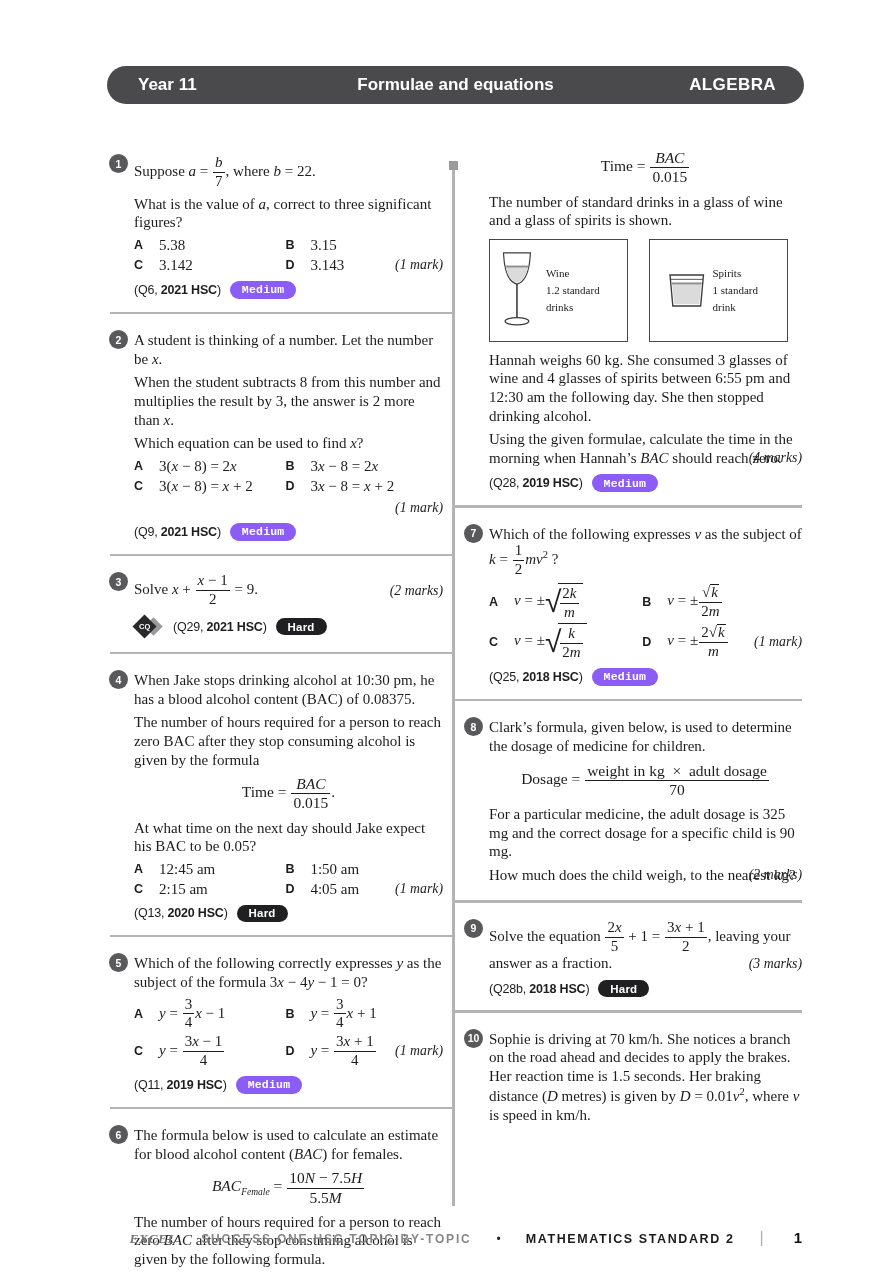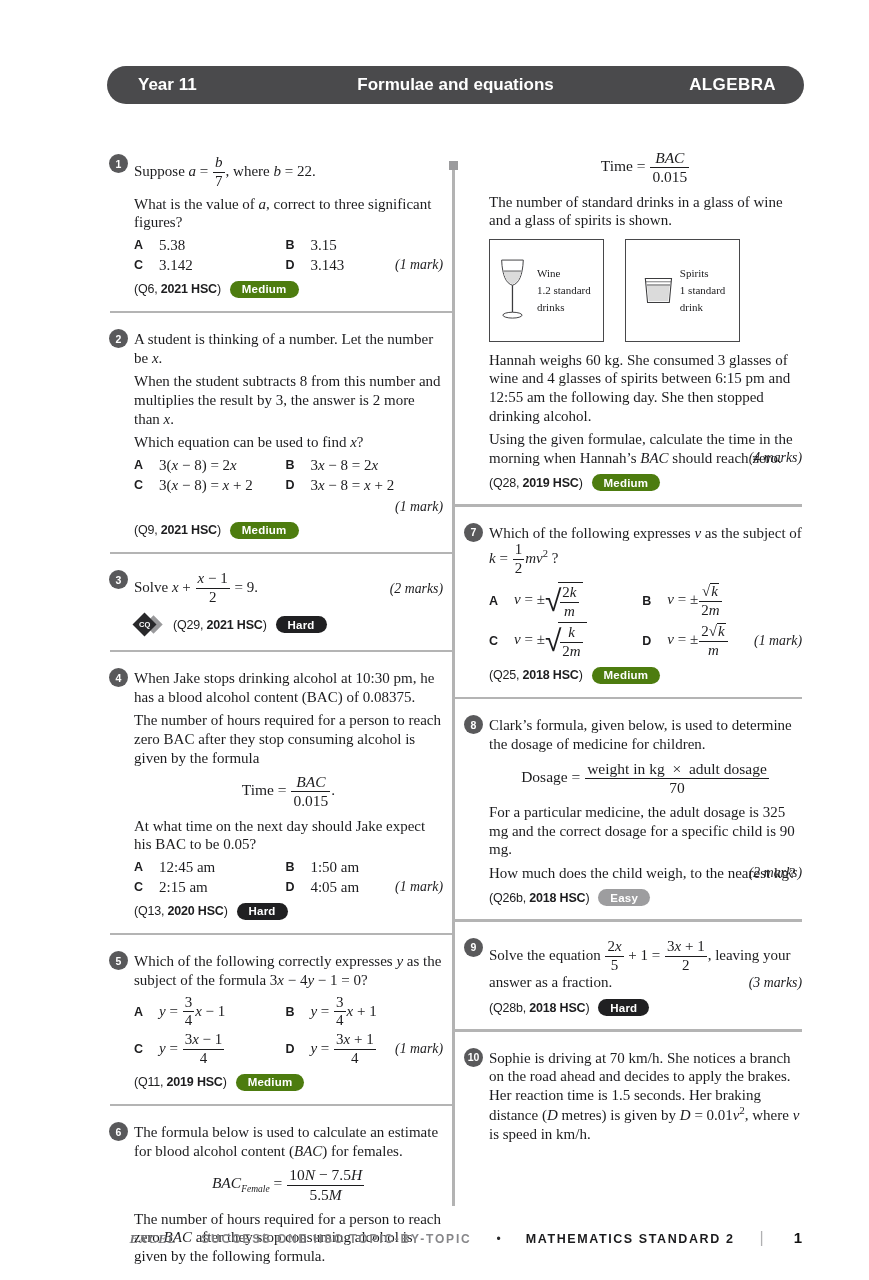--- a/index.html
+++ b/index.html
@@ -41,21 +41,21 @@
   .ocell.c2{width:auto;}
   .olet{font:bold 12.5px "Liberation Sans",sans-serif;width:25px;flex:none;}
   .oval{font-size:15px;}
   .orow .marks{margin-left:auto;}
   
   .citerow{display:flex;justify-content:flex-start;align-items:center;gap:9px;margin:7px 0 2px;
            font-family:"Liberation Sans",sans-serif;}
   .cite{font-size:12.5px;letter-spacing:-.2px;color:#1d1d1f;}
   .badge{color:#fff;font-weight:bold;font-size:11.5px;padding:2.5px 12px;border-radius:10px;
          font-family:"Liberation Sans",sans-serif;letter-spacing:.2px;}
-  .badge.medium{background:#4d7c0f;}
+  .badge.medium{background:#8b5cf6;font-family:Liberation Mono, monospace;}
   .badge.hard{background:#202022;}
   .badge.easy{background:#9d9d9f;}
   
   .cq{position:relative;width:30px;height:24px;display:inline-block;flex:none;}
   .cq-back{position:absolute;left:13px;top:5px;width:13px;height:13px;background:#9a9a9c;transform:rotate(45deg);}
   .cq-front{position:absolute;left:2px;top:3px;width:17px;height:17px;background:#29292b;transform:rotate(45deg);
             display:flex;align-items:center;justify-content:center;}
   .cq-t{transform:rotate(-45deg);font:bold 7.5px "Liberation Sans",sans-serif;color:#fff;}
   
   .fr{display:inline-block;vertical-align:middle;text-align:center;line-height:1.05;padding:0 1px;}
@@ -63,21 +63,21 @@
   .fr .de{display:block;border-top:1.3px solid #1c1c1e;padding:1px 2px 0;}
   .sq{display:inline-flex;align-items:center;vertical-align:middle;}
   .rad{font-size:30px;line-height:.8;margin-right:-3px;font-family:"DejaVu Sans",sans-serif;font-weight:100;}
   .bar{border-top:1.4px solid #1c1c1e;padding:2px 3px 0 1px;display:inline-block;}
   .sq2{white-space:nowrap;}
   .sq2 .ov{border-top:1.3px solid #1c1c1e;display:inline-block;padding:0 1px;}
   sup{font-size:10.5px;}
   sub.sm{font-size:9.5px;font-style:italic;}
   
   .drinks{display:flex;gap:21px;margin:9px 0;}
-  .dbox{border:1.3px solid #48484a;width:115px;height:103px;display:flex;align-items:center;
+  .dbox{border:1.3px solid #48484a;width:139px;height:103px;display:flex;align-items:center;
         box-sizing:border-box;padding:3px 4px;background:#fff;}
   .dbox.spirits{padding-left:17px;}
   .dlabel{font-size:11px;line-height:1.55;margin-left:6px;}
   
   .footer{position:absolute;right:67px;bottom:33px;display:flex;align-items:baseline;gap:25px;
           font-family:"Liberation Sans",sans-serif;color:#87878a;justify-content:center;}
   .f-brand{font-family:"Liberation Serif",serif;font-style:italic;font-weight:bold;font-size:13.5px;letter-spacing:.5px;color:#77777a;}
   .f-series{font-weight:bold;font-size:12px;letter-spacing:1.8px;}
   .f-bullet{color:#2a2a2c;font-size:12px;}
   .f-subject{color:#1b1b1d;font-weight:bold;font-size:12.5px;letter-spacing:1.6px;}
@@ -307,21 +307,21 @@
               <path d="M5.6 11.8 H40.4" stroke="#8f8f91" stroke-width="2.4" fill="none"></path>
               <path d="M4.1 7 H41.9" stroke="#3c3c3e" stroke-width="1"></path>
             </svg>
             <div class="dlabel">
               <div>Spirits</div>
               <div>1 standard drink</div>
             </div>
           </div>
         </div>
         <div class="pwrap">
-          <div class="para">Hannah weighs 60 kg. She consumed 3 glasses of wine and 4 glasses of spirits between 6:15 pm and 12:55 am the following day. She then stopped drinking alcohol.</div>
+          <div class="para">Hannah weighs 60 kg. She consumed 3 glasses of wine and 4 glasses of spirits between 6:55 pm and 12:30 am the following day. She then stopped drinking alcohol.</div>
         </div>
         <div class="pwrap">
           <div class="para">Using the given formulae, calculate the time in the morning when Hannah’s <i>BAC</i> should reach zero.</div>
           <span class="marks">(4 marks)</span>
         </div>
         <div class="citerow">
           <span class="cite">(Q28, <b>2019 HSC</b>)</span>
           <span class="badge medium">Medium</span>
         </div>
       </div>
@@ -371,24 +371,20 @@
         <div class="pwrap">
           <div class="para">Clark’s formula, given below, is used to determine the dosage of medicine for children.</div>
         </div>
         <div class="formula">Dosage = <span class="fr"><span class="nu">weight in kg&nbsp; ×&nbsp; adult dosage</span><span class="de">70</span></span></div>
         <div class="pwrap">
           <div class="para">For a particular medicine, the adult dosage is 325 mg and the correct dosage for a specific child is 90 mg.</div>
         </div>
         <div class="pwrap">
           <div class="para">How much does the child weigh, to the nearest kg?</div>
           <span class="marks">(2 marks)</span>
-        </div>
-        <div class="citerow">
-          <span class="cite">(Q26b, <b>2018 HSC</b>)</span>
-          <span class="badge easy">Easy</span>
         </div>
       </div>
       <div class="sep"></div>
       <div class="qblock">
         <span class="qnum">9</span>
         <div class="pwrap">
           <div class="para">Solve the equation <span class="fr"><span class="nu">2<i>x</i></span><span class="de">5</span></span> + 1 = <span class="fr"><span class="nu">3<i>x</i> + 1</span><span class="de">2</span></span>, leaving your answer as a fraction.</div>
           <span class="marks">(3 marks)</span>
         </div>
         <div class="citerow">

